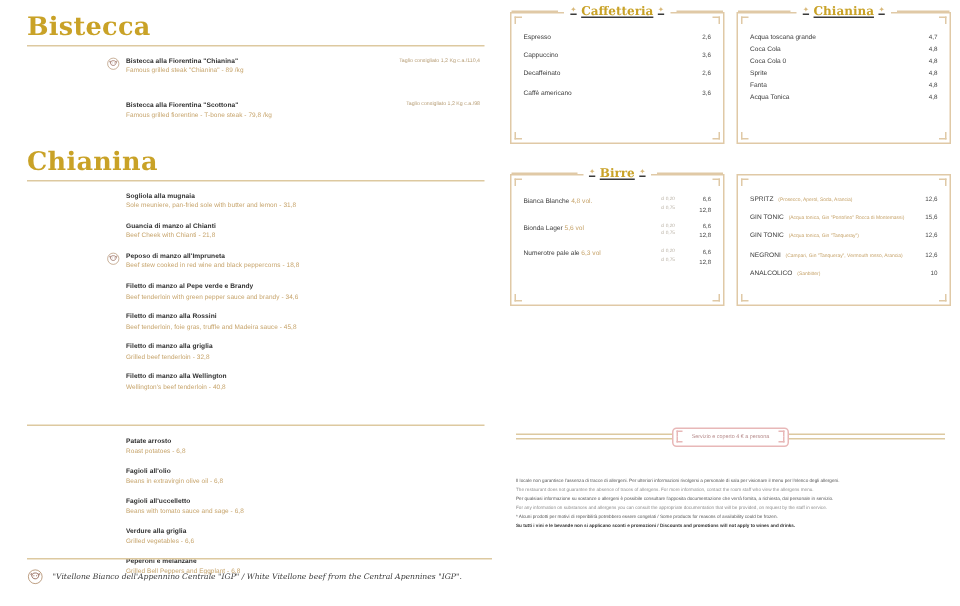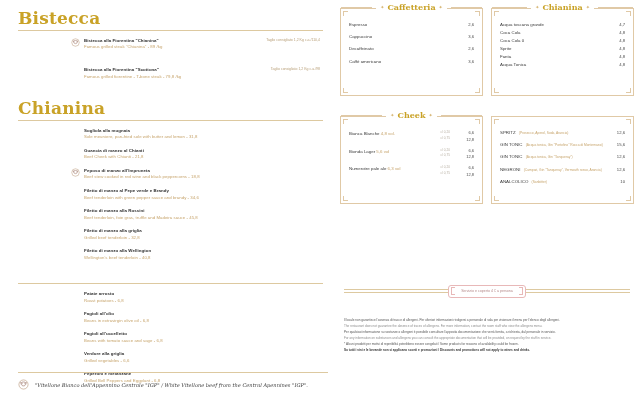--- a/index.html
+++ b/index.html
@@ -109,20 +109,21 @@
   .menu-box.tall { min-height: 88px; }
   .box-header {
     position: absolute;
     top: -7px;
     left: 0;
     right: 0;
     display: flex;
     align-items: center;
     justify-content: space-between;
     gap: 4px;
+    text-decoration: underline;
   }
   .box-header .hr-line {
     flex: 1;
     height: 0.7px;
     background: #e0c9a6;
   }
   .box-title-wrap {
     background: #fff;
     padding: 0 4px;
     display: flex;
@@ -491,21 +492,21 @@
 
       <div class="menu-box tall">
         <span class="corner tl"></span>
         <span class="corner tr"></span>
         <span class="corner bl"></span>
         <span class="corner br"></span>
         <div class="box-header">
           <span class="hr-line"></span>
           <span class="box-title-wrap">
             <span class="diamond">✦</span>
-            <span class="box-title">Cheek</span>
+            <span class="box-title">Birre</span>
             <span class="diamond">✦</span>
           </span>
           <span class="hr-line"></span>
         </div>
 
         <div class="beer-row">
           <span class="beer-name">
             <span>Bianca Blanche</span>
             <span class="abv">4,8 vol.</span>
           </span>

